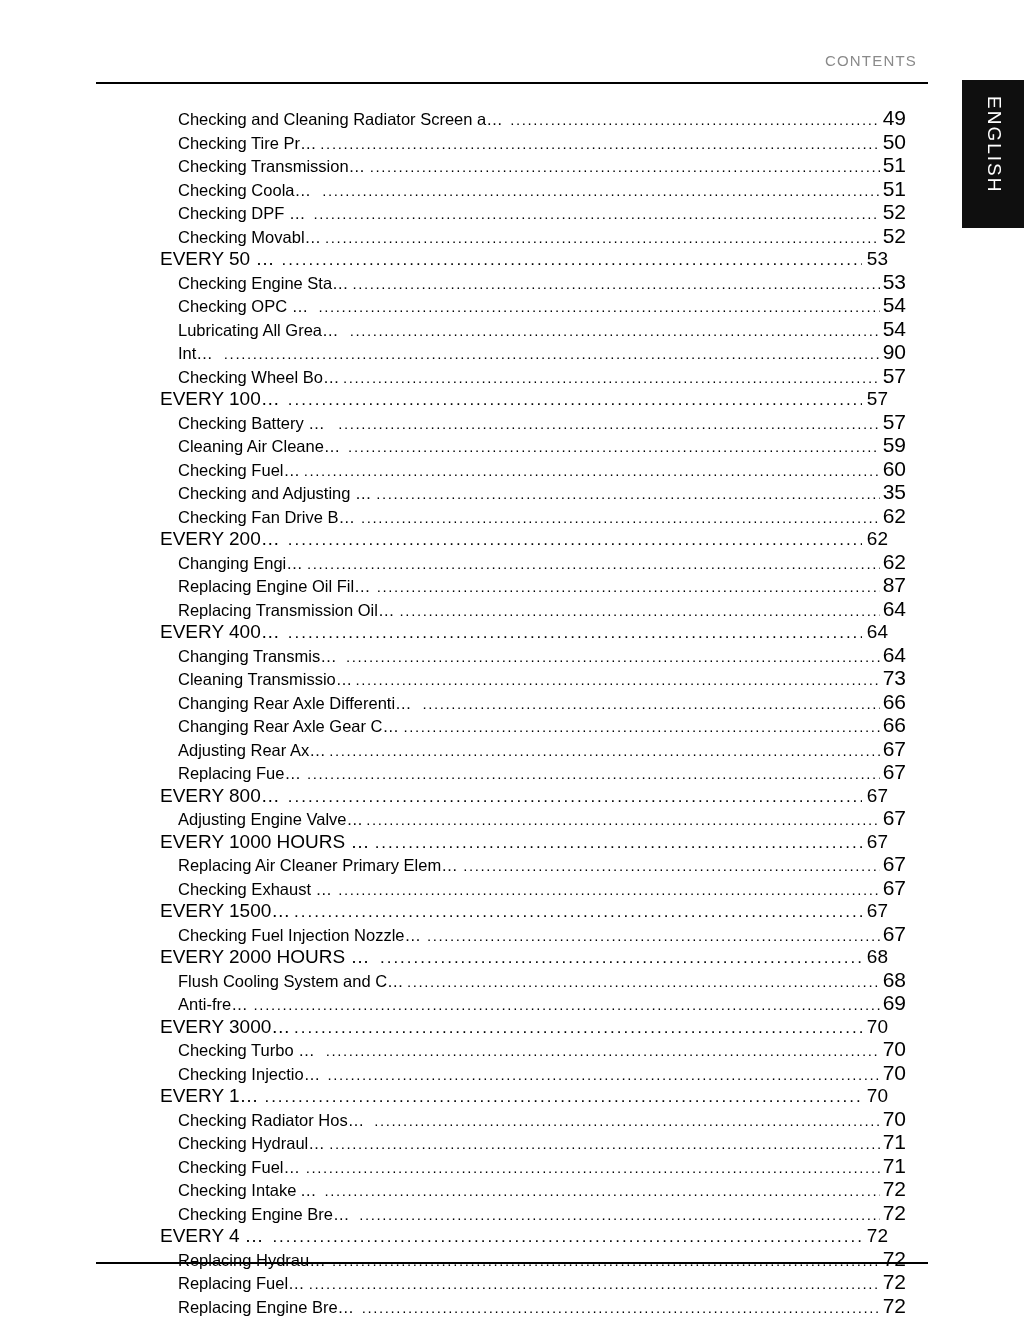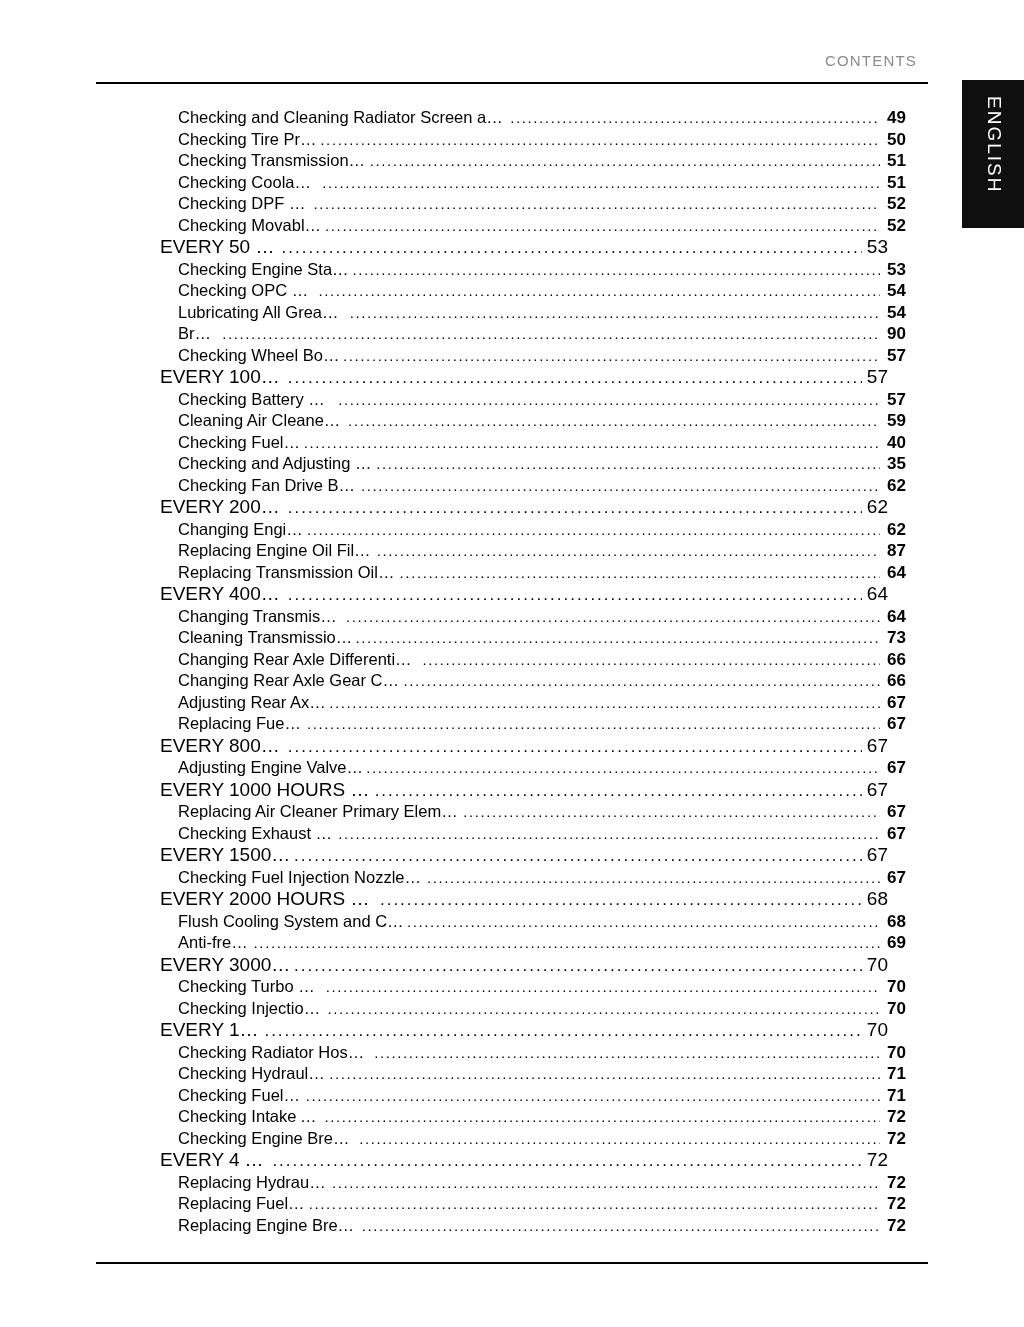--- a/index.html
+++ b/index.html
@@ -101,21 +101,21 @@
   }
   .lvl1 {
     font-size: 19px;
     margin-left: 0px;
   }
   .lvl1 .page-no { font-size: 19px; }
   .lvl2 {
     font-size: 16.5px;
     margin-left: 18px;
   }
-  .lvl2 .page-no { font-size: 17px; font-weight: bold; }
+  .lvl2 .page-no { font-size: 21px; }
   .lvl1 .dots { font-size: 17px; letter-spacing: 2px; }
 </style>
 </head>
 <body>
 
 <div class="page">
 
   <div class="header-label">CONTENTS</div>
 
   <div class="rule-top"></div>
@@ -169,21 +169,21 @@
         <span class="label">Checking OPC System</span>
         <span class="dots">.......................................................................................................................</span>
         <span class="page-no">54</span>
       </div>
       <div class="toc-row lvl2">
         <span class="label">Lubricating All Grease Fittings</span>
         <span class="dots">.......................................................................................................................</span>
         <span class="page-no">54</span>
       </div>
       <div class="toc-row lvl2">
-        <span class="label">Brake</span>
+        <span class="label">Intake</span>
         <span class="dots">.......................................................................................................................</span>
         <span class="page-no">90</span>
       </div>
       <div class="toc-row lvl2">
         <span class="label">Checking Wheel Bolt Torque</span>
         <span class="dots">.......................................................................................................................</span>
         <span class="page-no">57</span>
       </div>
       <div class="toc-row lvl1">
         <span class="label">EVERY 100 HOURS</span>
@@ -196,21 +196,21 @@
         <span class="page-no">57</span>
       </div>
       <div class="toc-row lvl2">
         <span class="label">Cleaning Air Cleaner Element</span>
         <span class="dots">.......................................................................................................................</span>
         <span class="page-no">59</span>
       </div>
       <div class="toc-row lvl2">
         <span class="label">Checking Fuel Filter</span>
         <span class="dots">.......................................................................................................................</span>
-        <span class="page-no">40</span>
+        <span class="page-no">60</span>
       </div>
       <div class="toc-row lvl2">
         <span class="label">Checking and Adjusting Brake Pedal</span>
         <span class="dots">.......................................................................................................................</span>
         <span class="page-no">35</span>
       </div>
       <div class="toc-row lvl2">
         <span class="label">Checking Fan Drive Belt Tension</span>
         <span class="dots">.......................................................................................................................</span>
         <span class="page-no">62</span>

